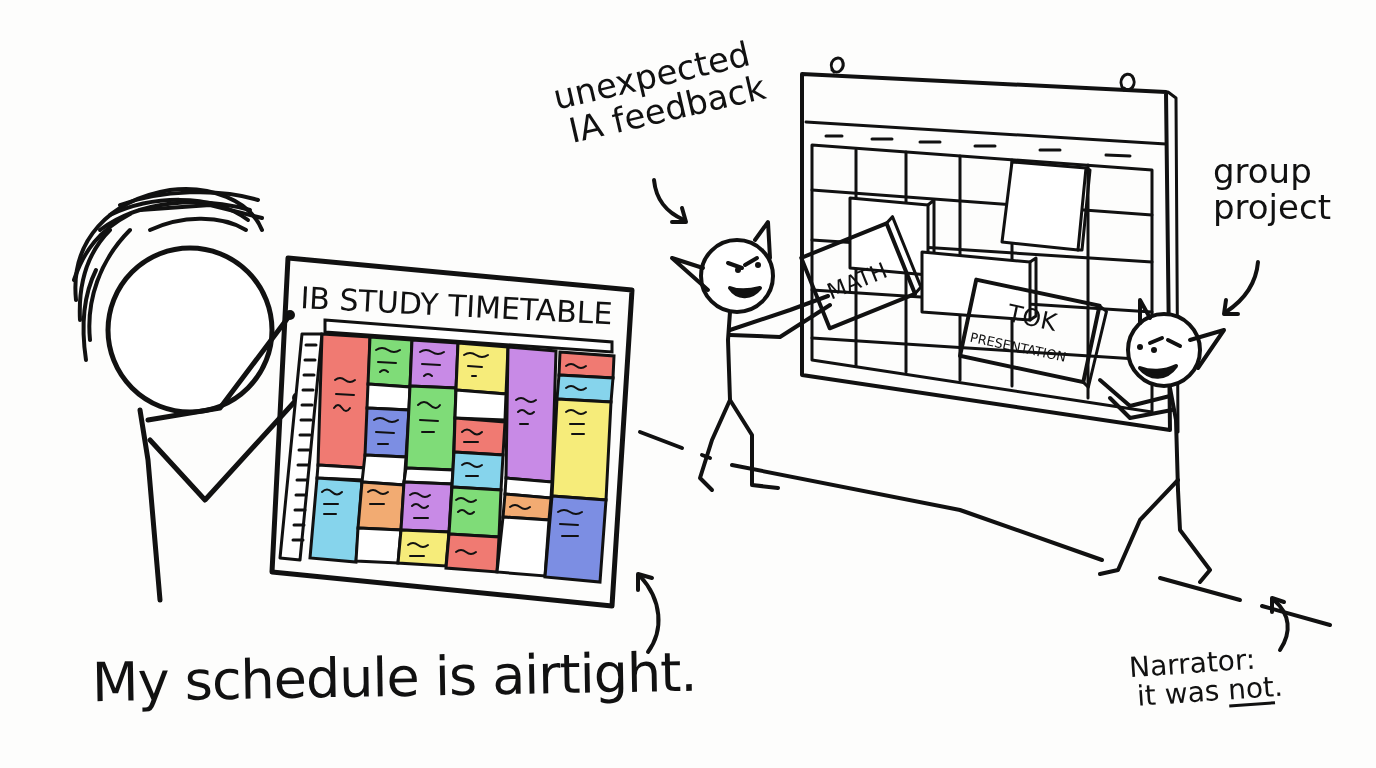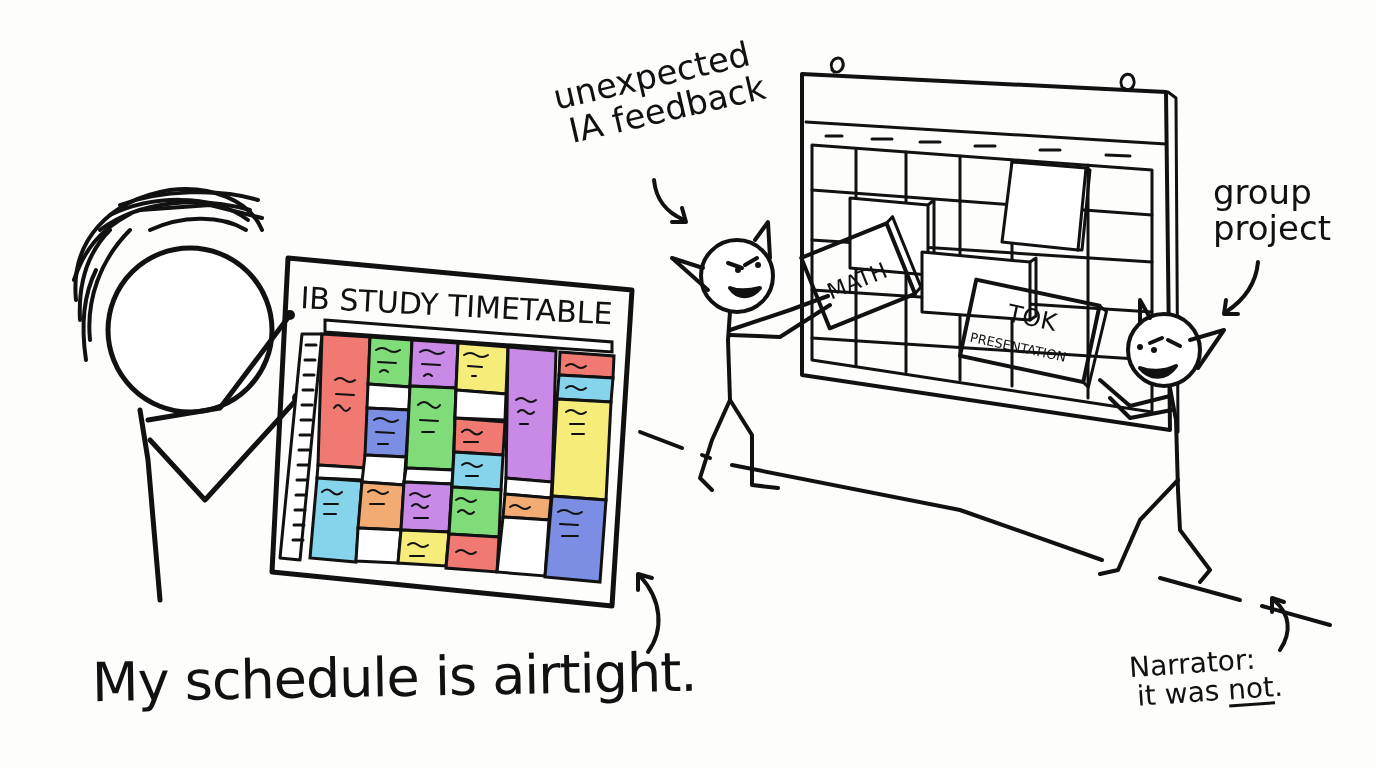--- a/index.html
+++ b/index.html
@@ -3,21 +3,21 @@
 <meta charset="utf-8">
 <style>
   html, body { margin: 0; padding: 0; background: #fdfdfc; }
   .canvas { position: relative; width: 1376px; height: 768px; overflow: hidden; background: #fdfdfc; }
   svg { position: absolute; left: 0; top: 0; }
   .hand { font-family: "DejaVu Sans", sans-serif; fill: #111; }
   .ink { stroke: #111; fill: none; stroke-linecap: round; stroke-linejoin: round; }
   .label { position: absolute; font-family: "DejaVu Sans", sans-serif; color: #111; white-space: nowrap; line-height: 1.05; }
   .caption-main { left: 92px; top: 650px; font-size: 54px; letter-spacing: -1px; transform: rotate(-1deg); }
   .cap-ia { left: 548px; top: 82px; font-size: 34px; transform: rotate(-13deg); transform-origin: left top; }
-  .cap-group { left: 1213px; top: 175px; font-size: 34px; }
+  .cap-group { left: 1213px; top: 154px; font-size: 34px; }
   .cap-narr { left: 1130px; top: 648px; font-size: 28px; transform: rotate(-4deg); }
   .cap-narr u { text-decoration-thickness: 3px; text-underline-offset: 5px; }
 </style>
 </head>
 <body>
 
 <div class="canvas">
 <svg width="1376" height="768" viewBox="0 0 1376 768">
 
   <g class="ink" stroke-width="4">

